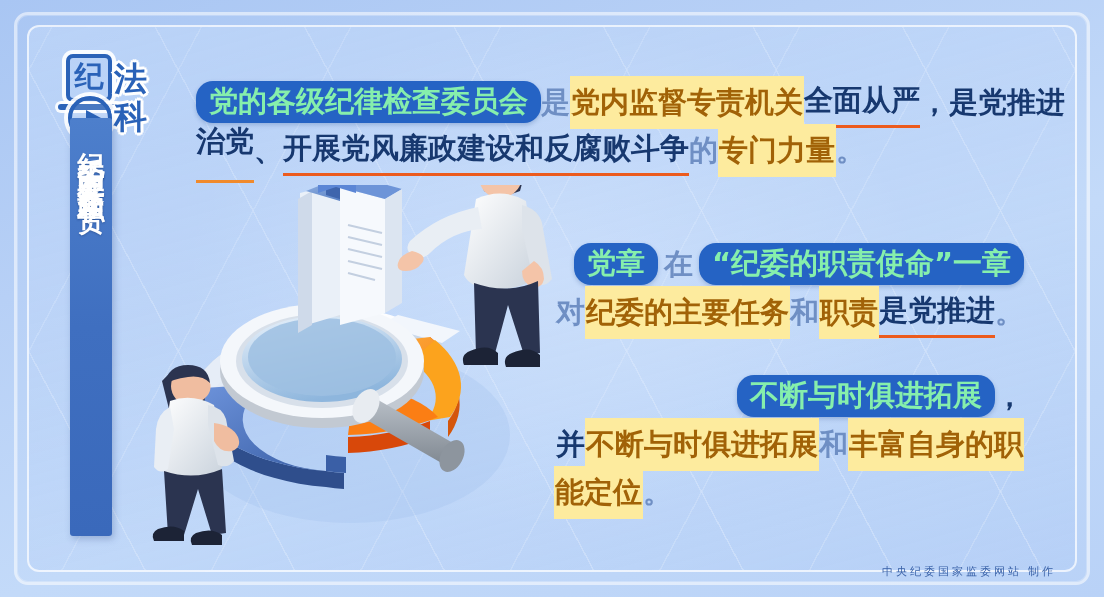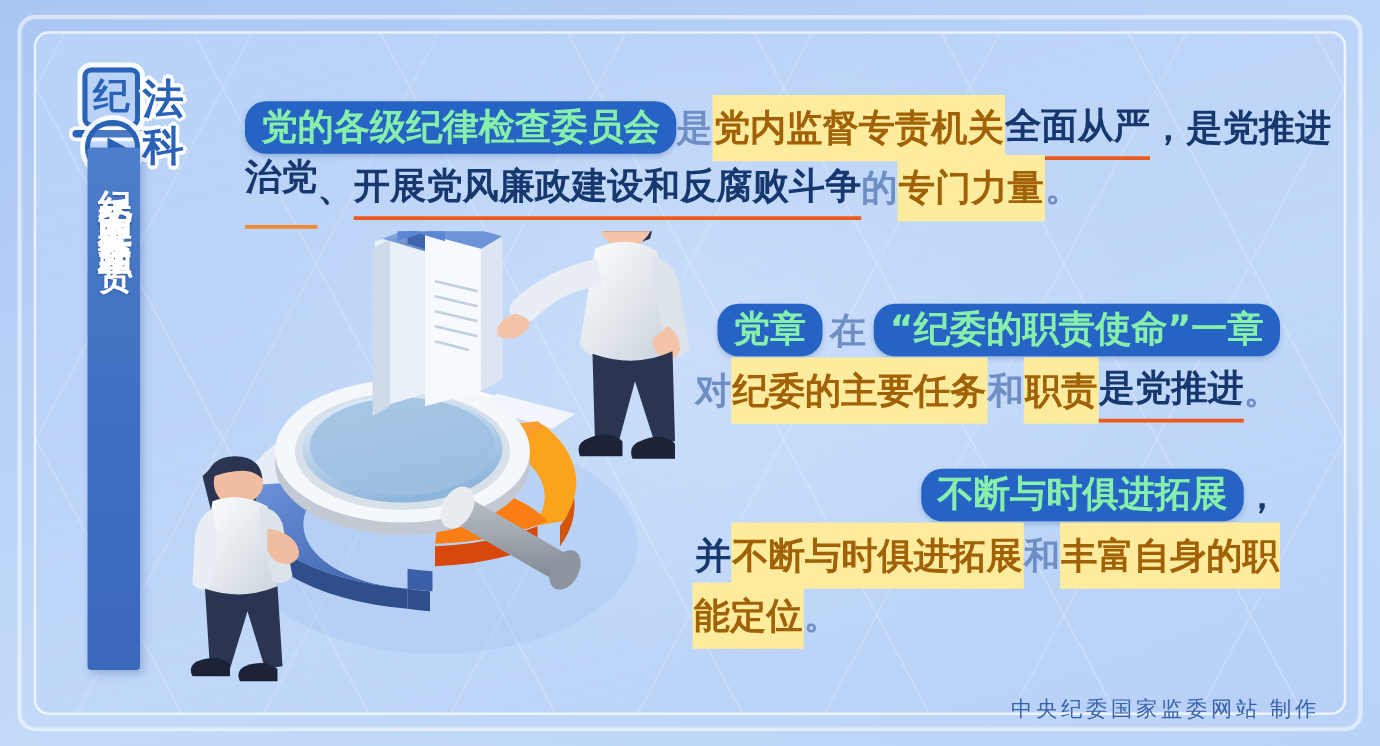--- a/index.html
+++ b/index.html
@@ -165,24 +165,24 @@
   
   #para3{ right:80px; top:372px; width:470px; }
 
   
   .illus{ position:absolute; left:130px; top:185px; width:430px; height:370px; }
   .illus svg{ display:block; }
 
   
   .footer{
     position:absolute; right:48px; bottom:18px;
-    font-size:17px;
+    font-size:11px;
     color:#3a62a8;
     letter-spacing:3px;
-    font-family:Liberation Serif, serif;
+    font-family:Liberation Sans, sans-serif;
   }
 </style>
 </head>
 <body>
 
 <div id="poster">
 
   <div class="glow"></div>
   <div class="lattice"></div>
   <div class="frame-outer"></div>

